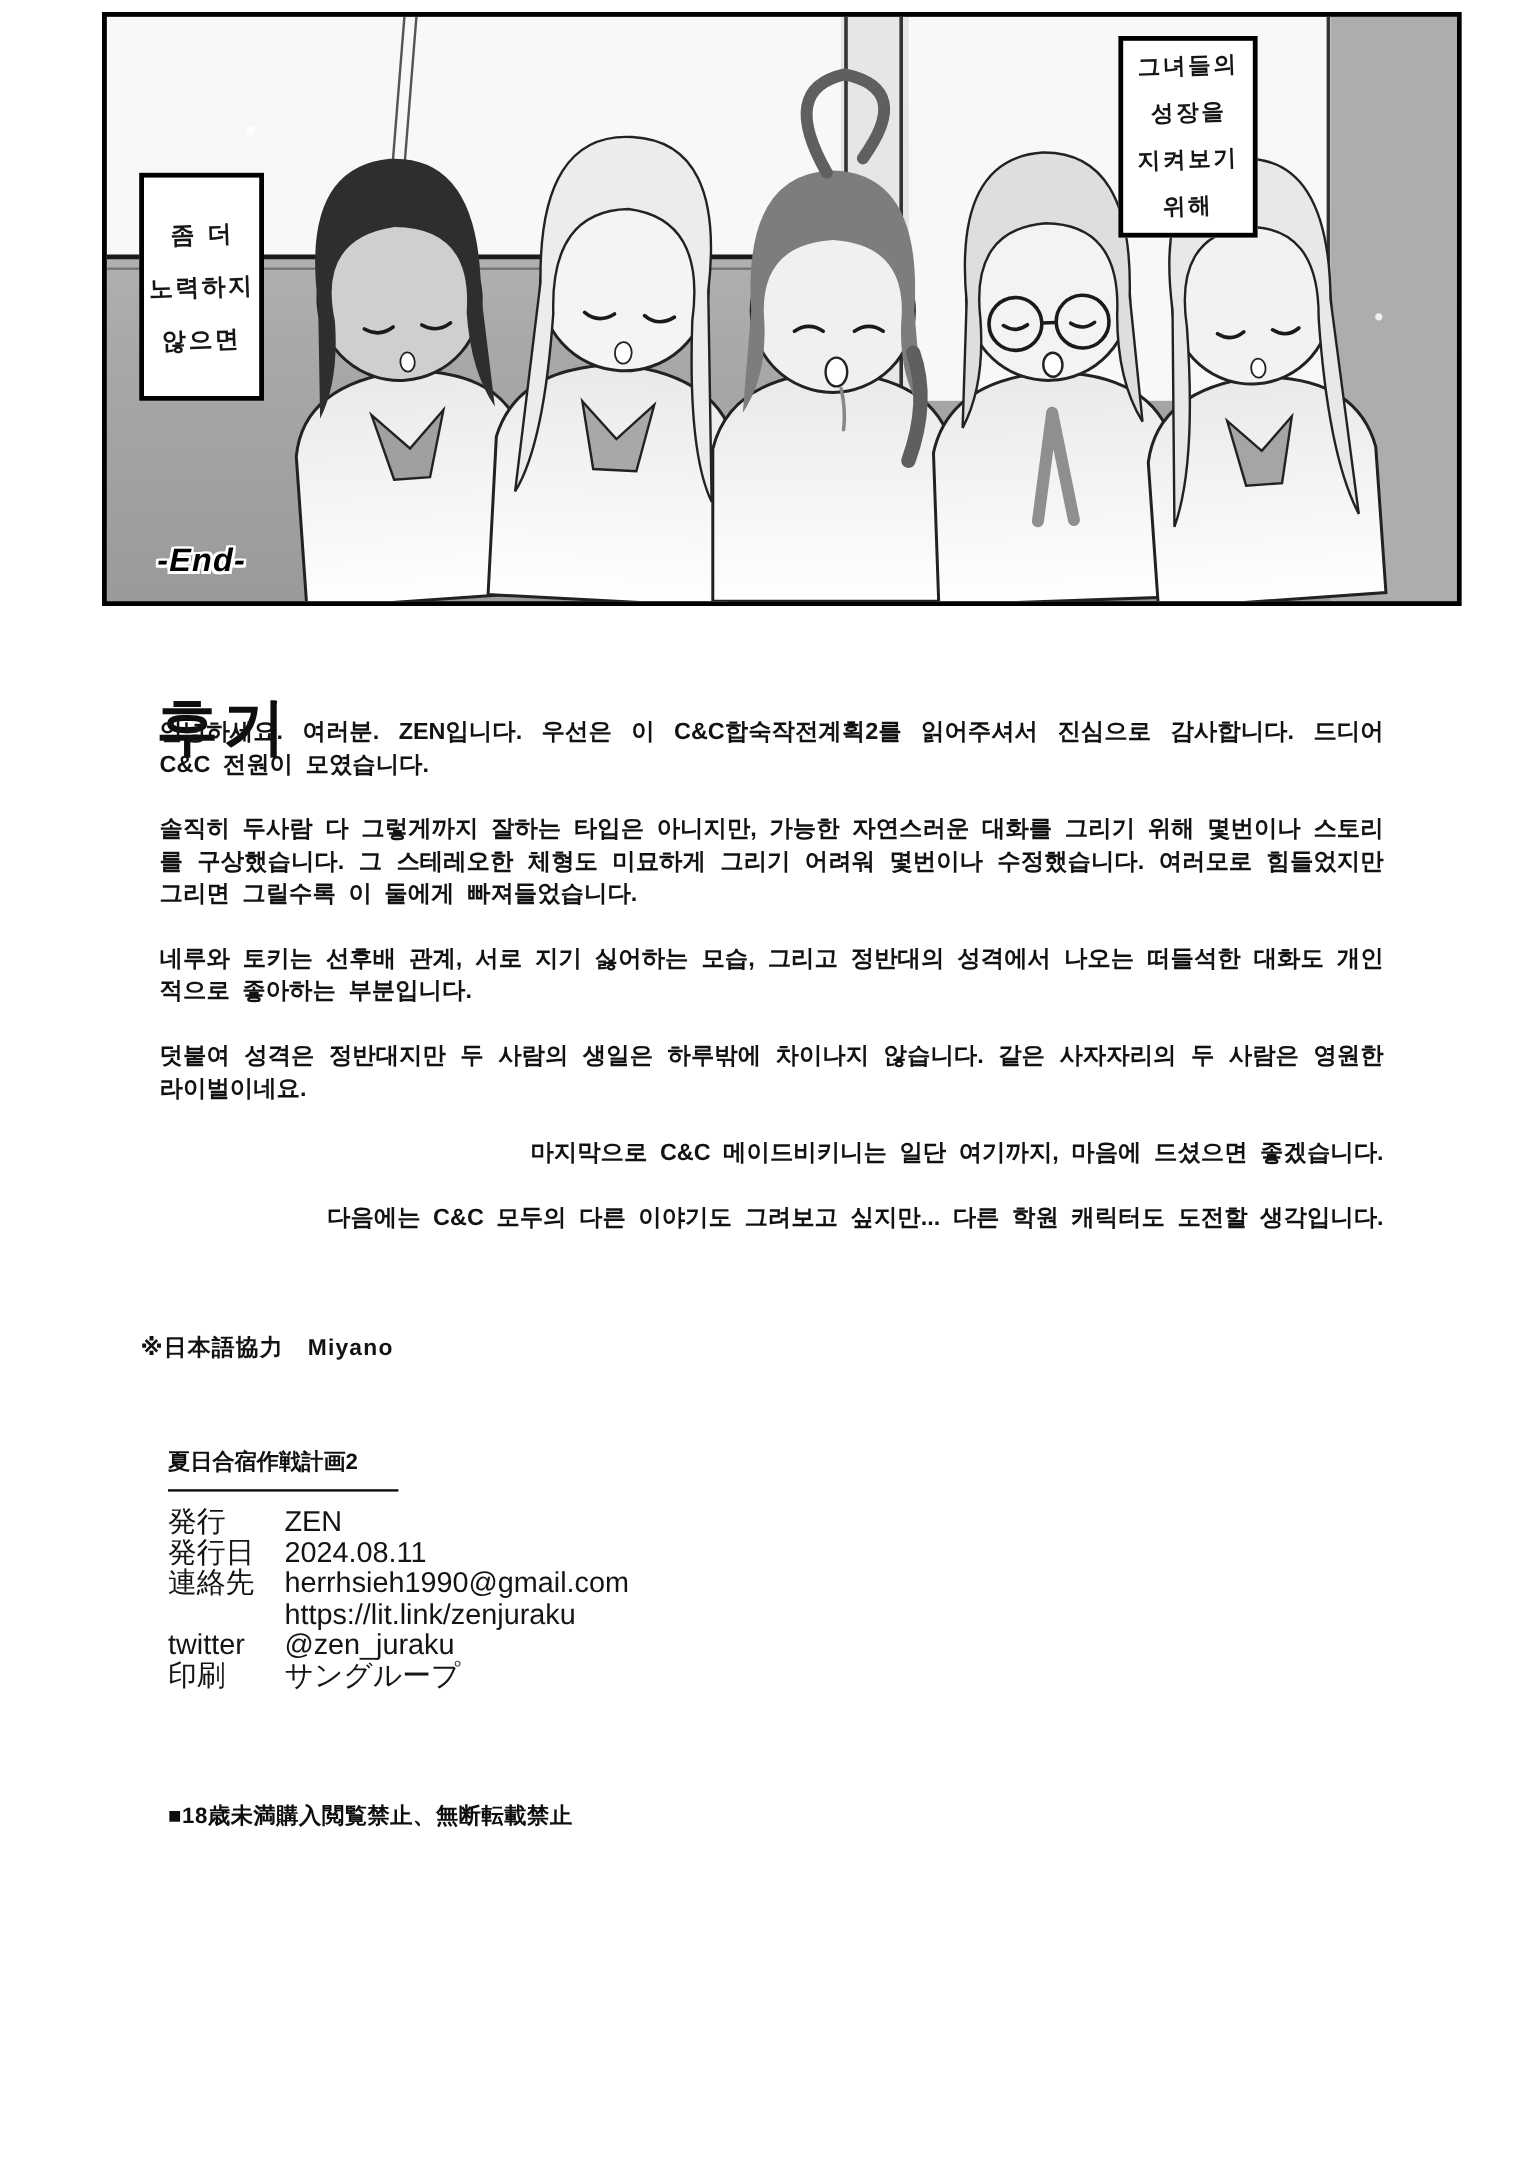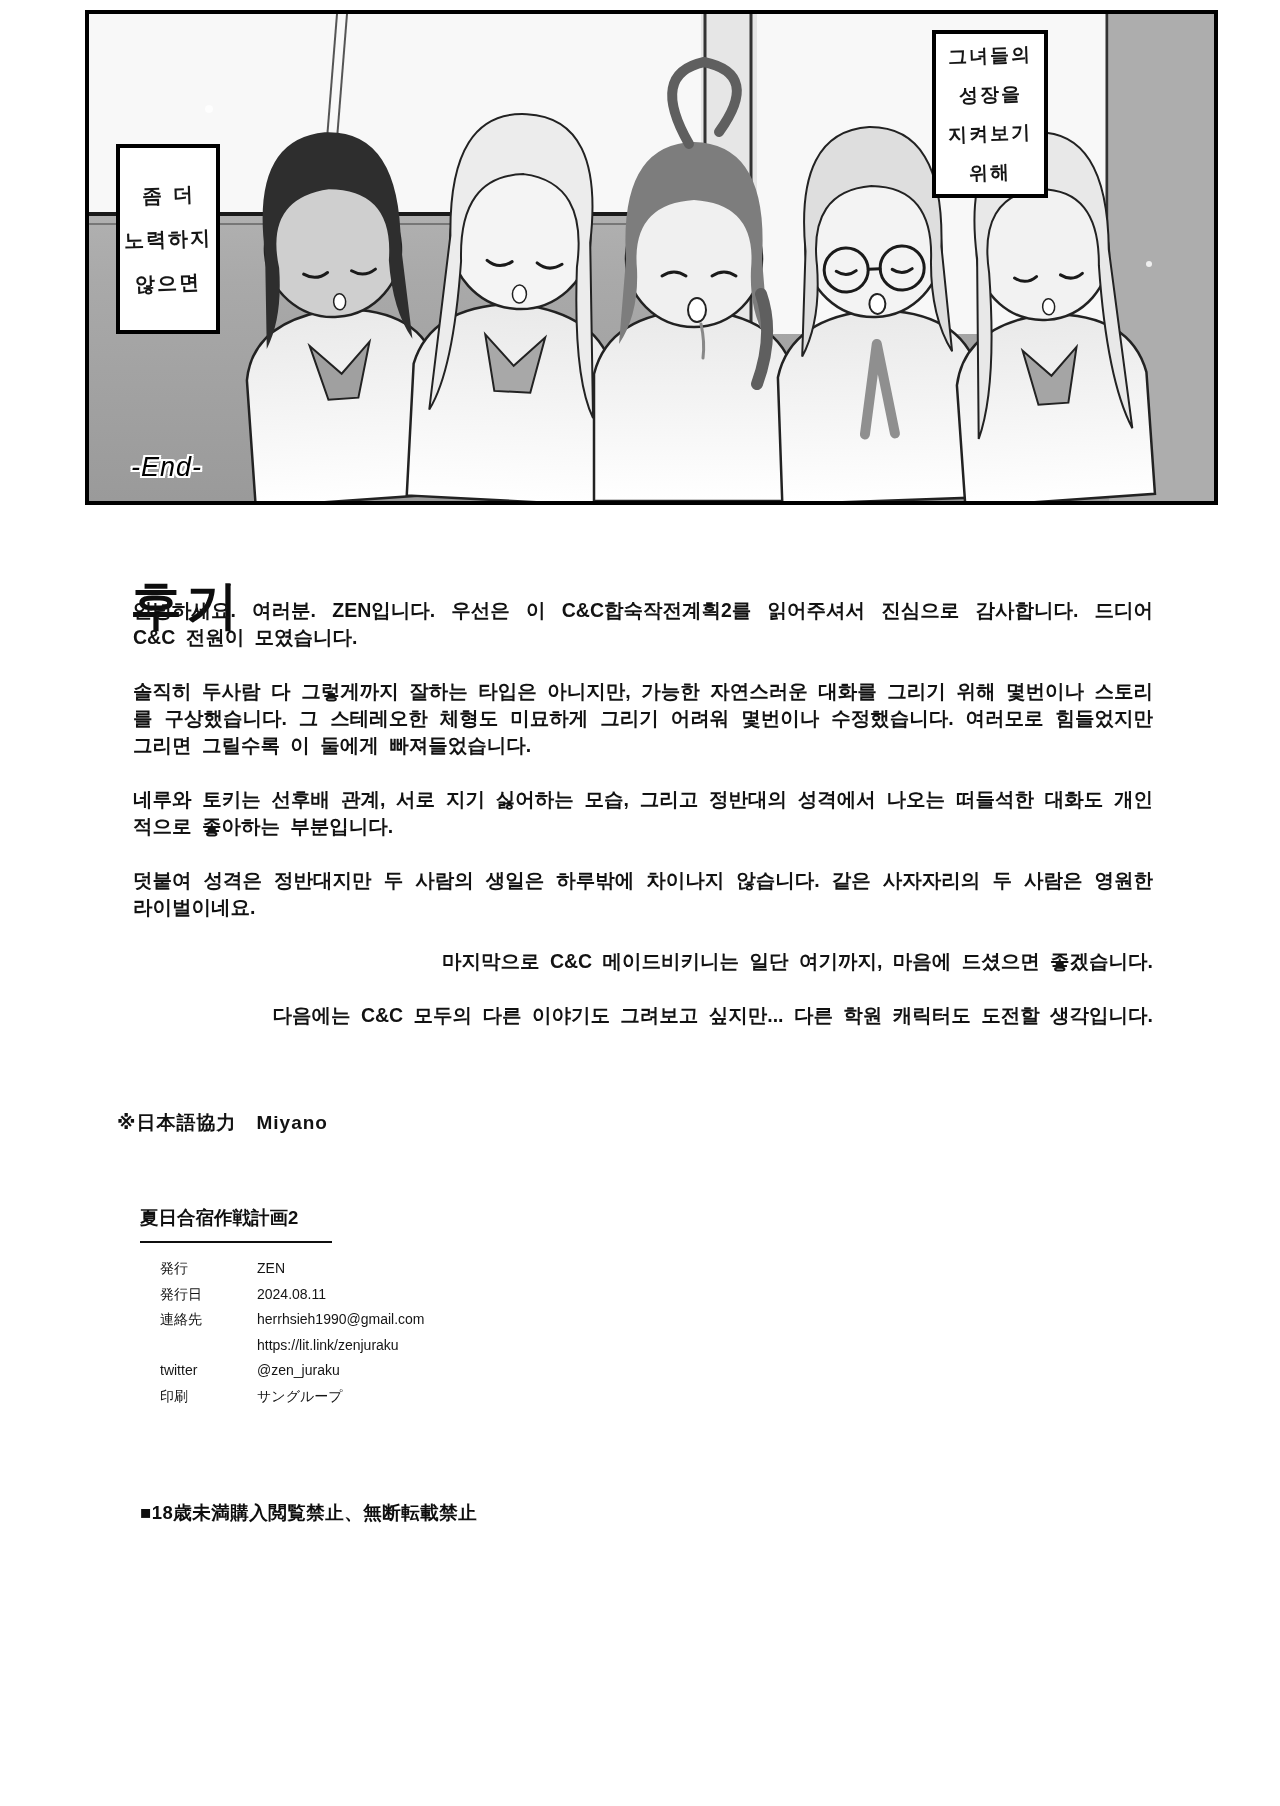--- a/index.html
+++ b/index.html
@@ -29,21 +29,21 @@
     display:block;font-size:20px;font-weight:bold;color:#161616;
     letter-spacing:2px;line-height:44px;transform:rotate(-2deg);
     font-family:"DejaVu Sans","Liberation Sans",sans-serif;
   }
   .bubble-left{left:27px;top:130px;width:104px;height:190px;}
   .bubble-right{left:843px;top:16px;width:116px;height:168px;}
   .bubble-right .bline{line-height:39px;font-size:19px;}
 
   .end-label{
     position:absolute;left:42px;top:438px;
-    font-size:27px;font-weight:400;font-style:italic;color:#000;
+    font-size:27px;font-weight:700;font-style:italic;color:#000;
     letter-spacing:1px;
     text-shadow:-2px -2px 0 #fff,2px -2px 0 #fff,-2px 2px 0 #fff,2px 2px 0 #fff,
                 0 -2px 0 #fff,0 2px 0 #fff,-2px 0 0 #fff,2px 0 0 #fff;
   }
 
   
   .afterword-heading{
     position:absolute;left:130px;top:536px;
     font-size:52px;font-weight:bold;letter-spacing:4px;color:#0d0d0d;
   }
@@ -61,21 +61,21 @@
     font-size:19px;font-weight:bold;color:#121212;letter-spacing:1px;
   }
 
   
   .colophon{position:absolute;left:140px;top:1205px;}
   .colophon-title{font-size:18.5px;font-weight:bold;color:#101010;}
   .colophon-rule{
     width:192px;height:0;border:none;border-top:2px solid #0f0f0f;
     margin:11px 0 13px 0;
   }
-  .colophon-row{display:flex;font-size:14px;line-height:25.5px;color:#141414;margin-left:20px;}
+  .colophon-row{display:flex;font-size:24px;line-height:25.5px;color:#141414;}
   .colophon-row .lbl{width:97px;flex:0 0 97px;}
   .colophon-row .val{white-space:nowrap;}
 
   .age-warning{
     position:absolute;left:140px;top:1500px;
     font-size:18.5px;font-weight:bold;color:#0e0e0e;letter-spacing:0.5px;
   }
 </style>
 </head>
 <body>

